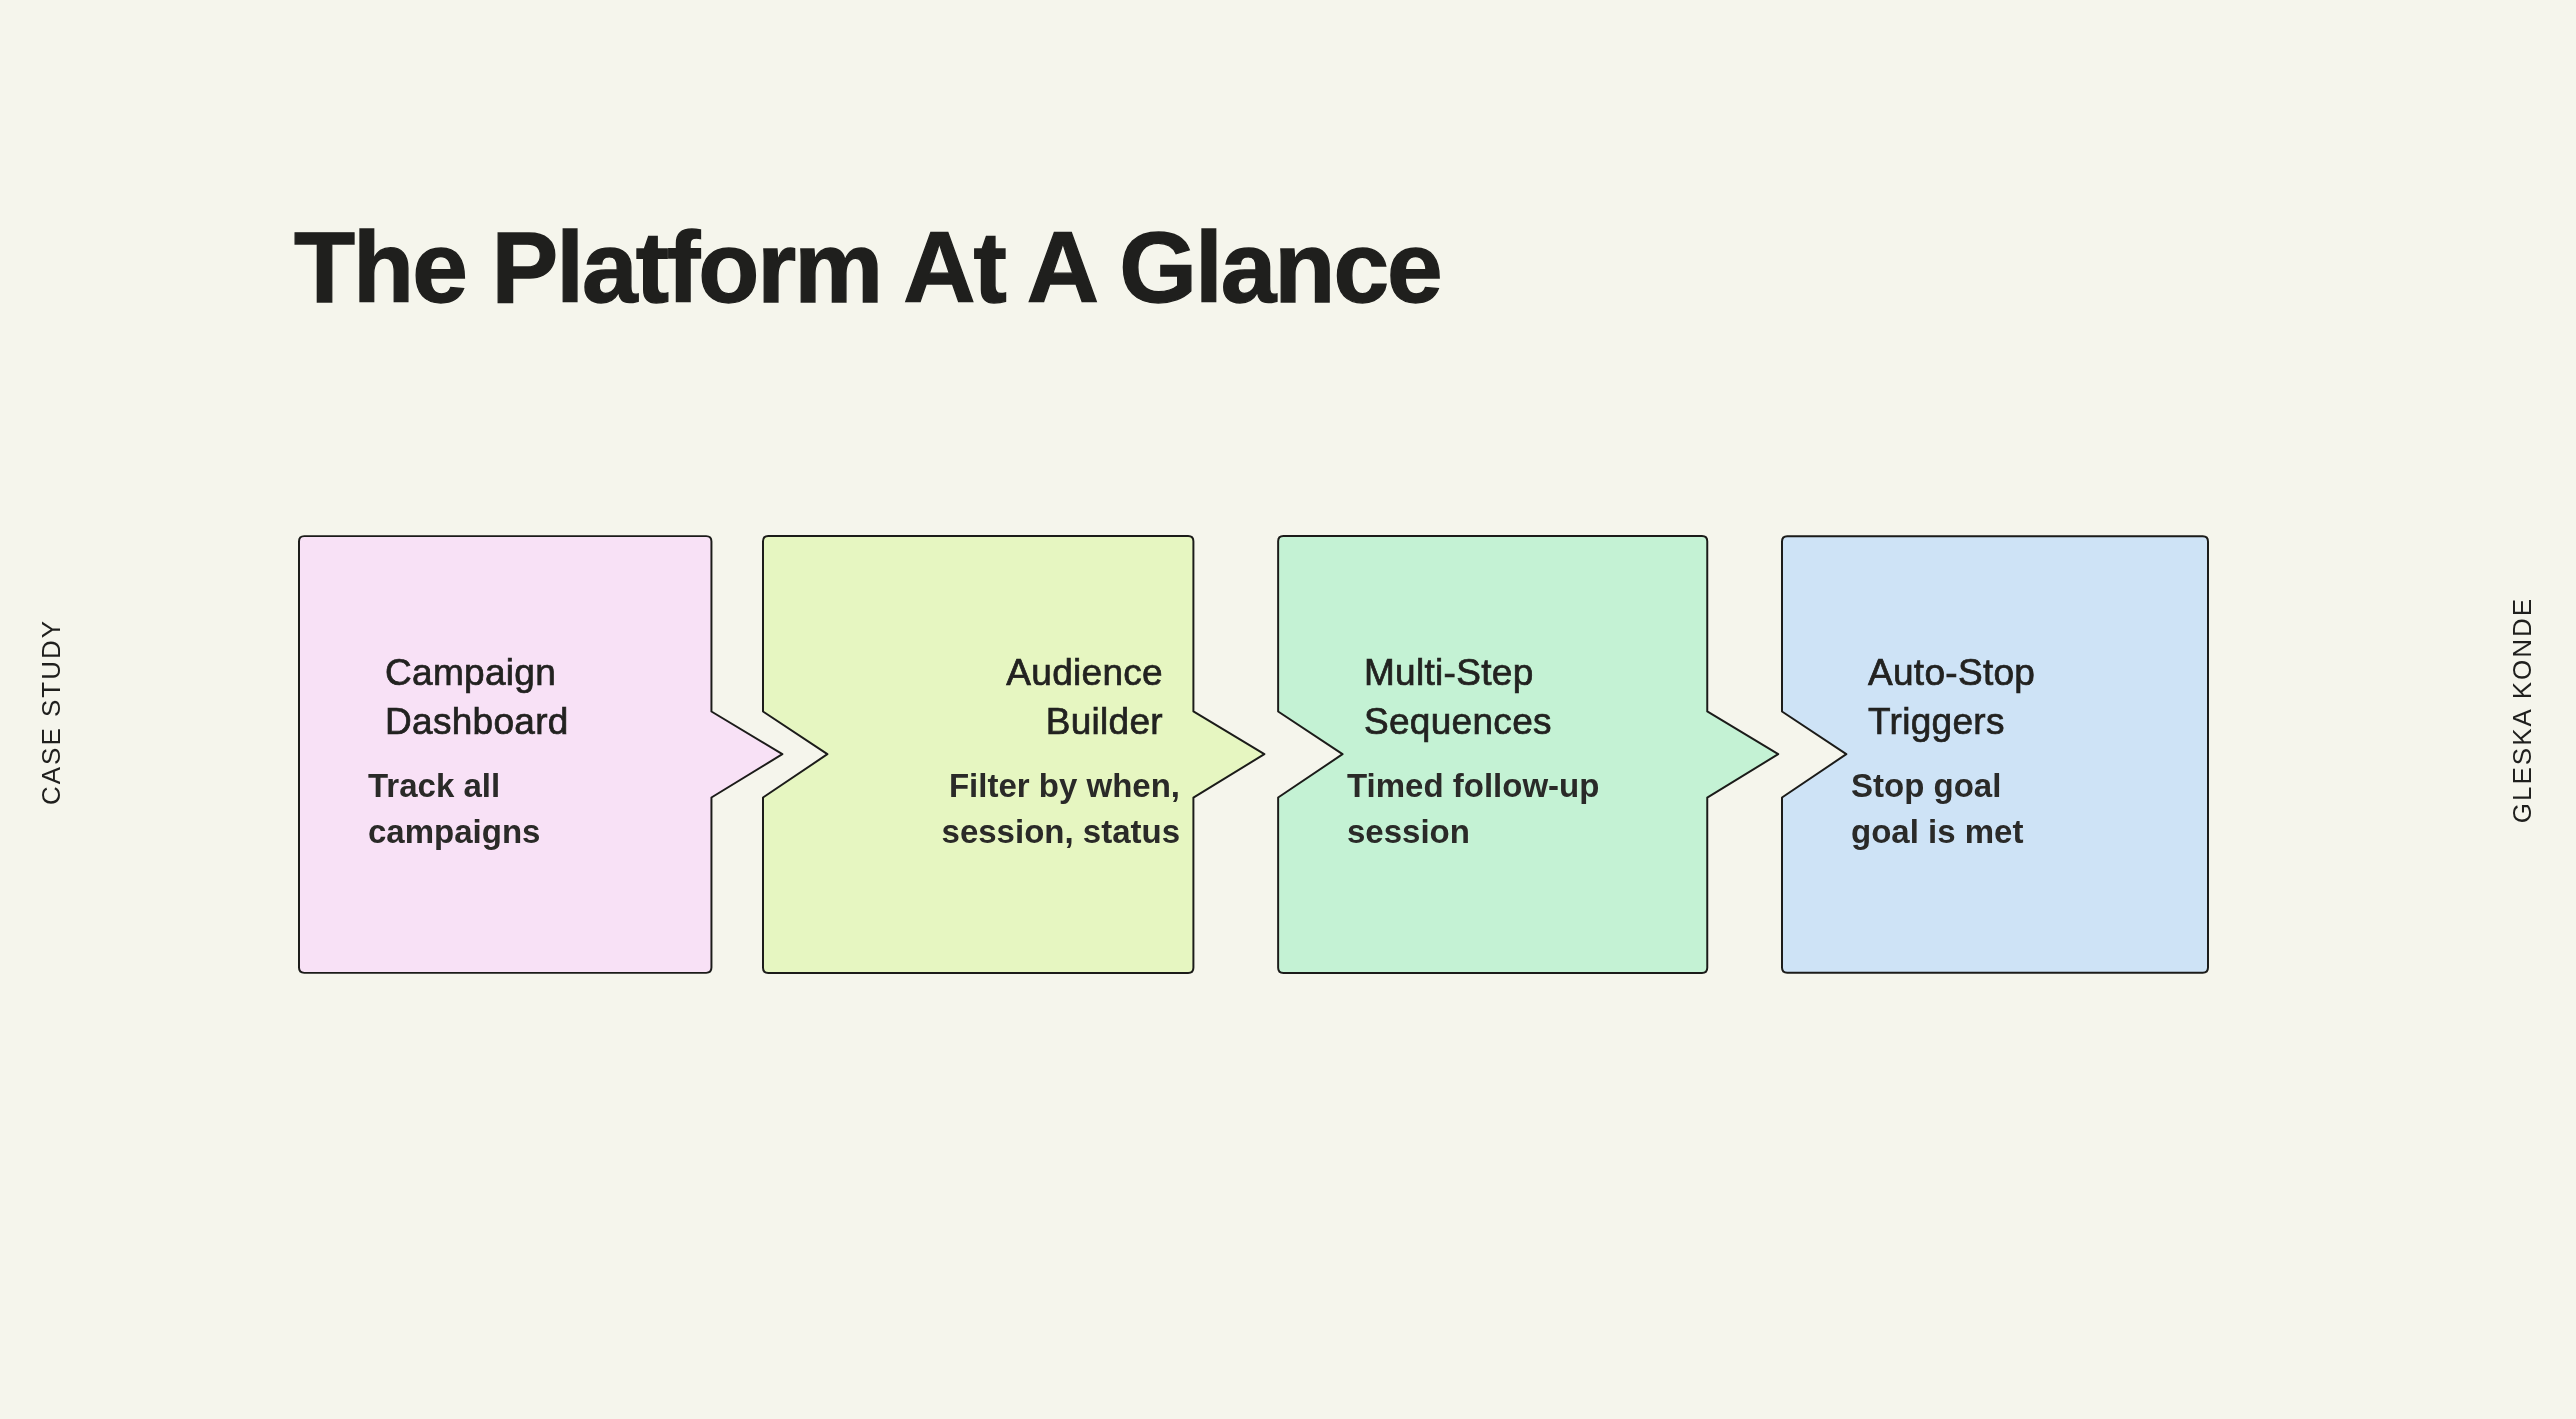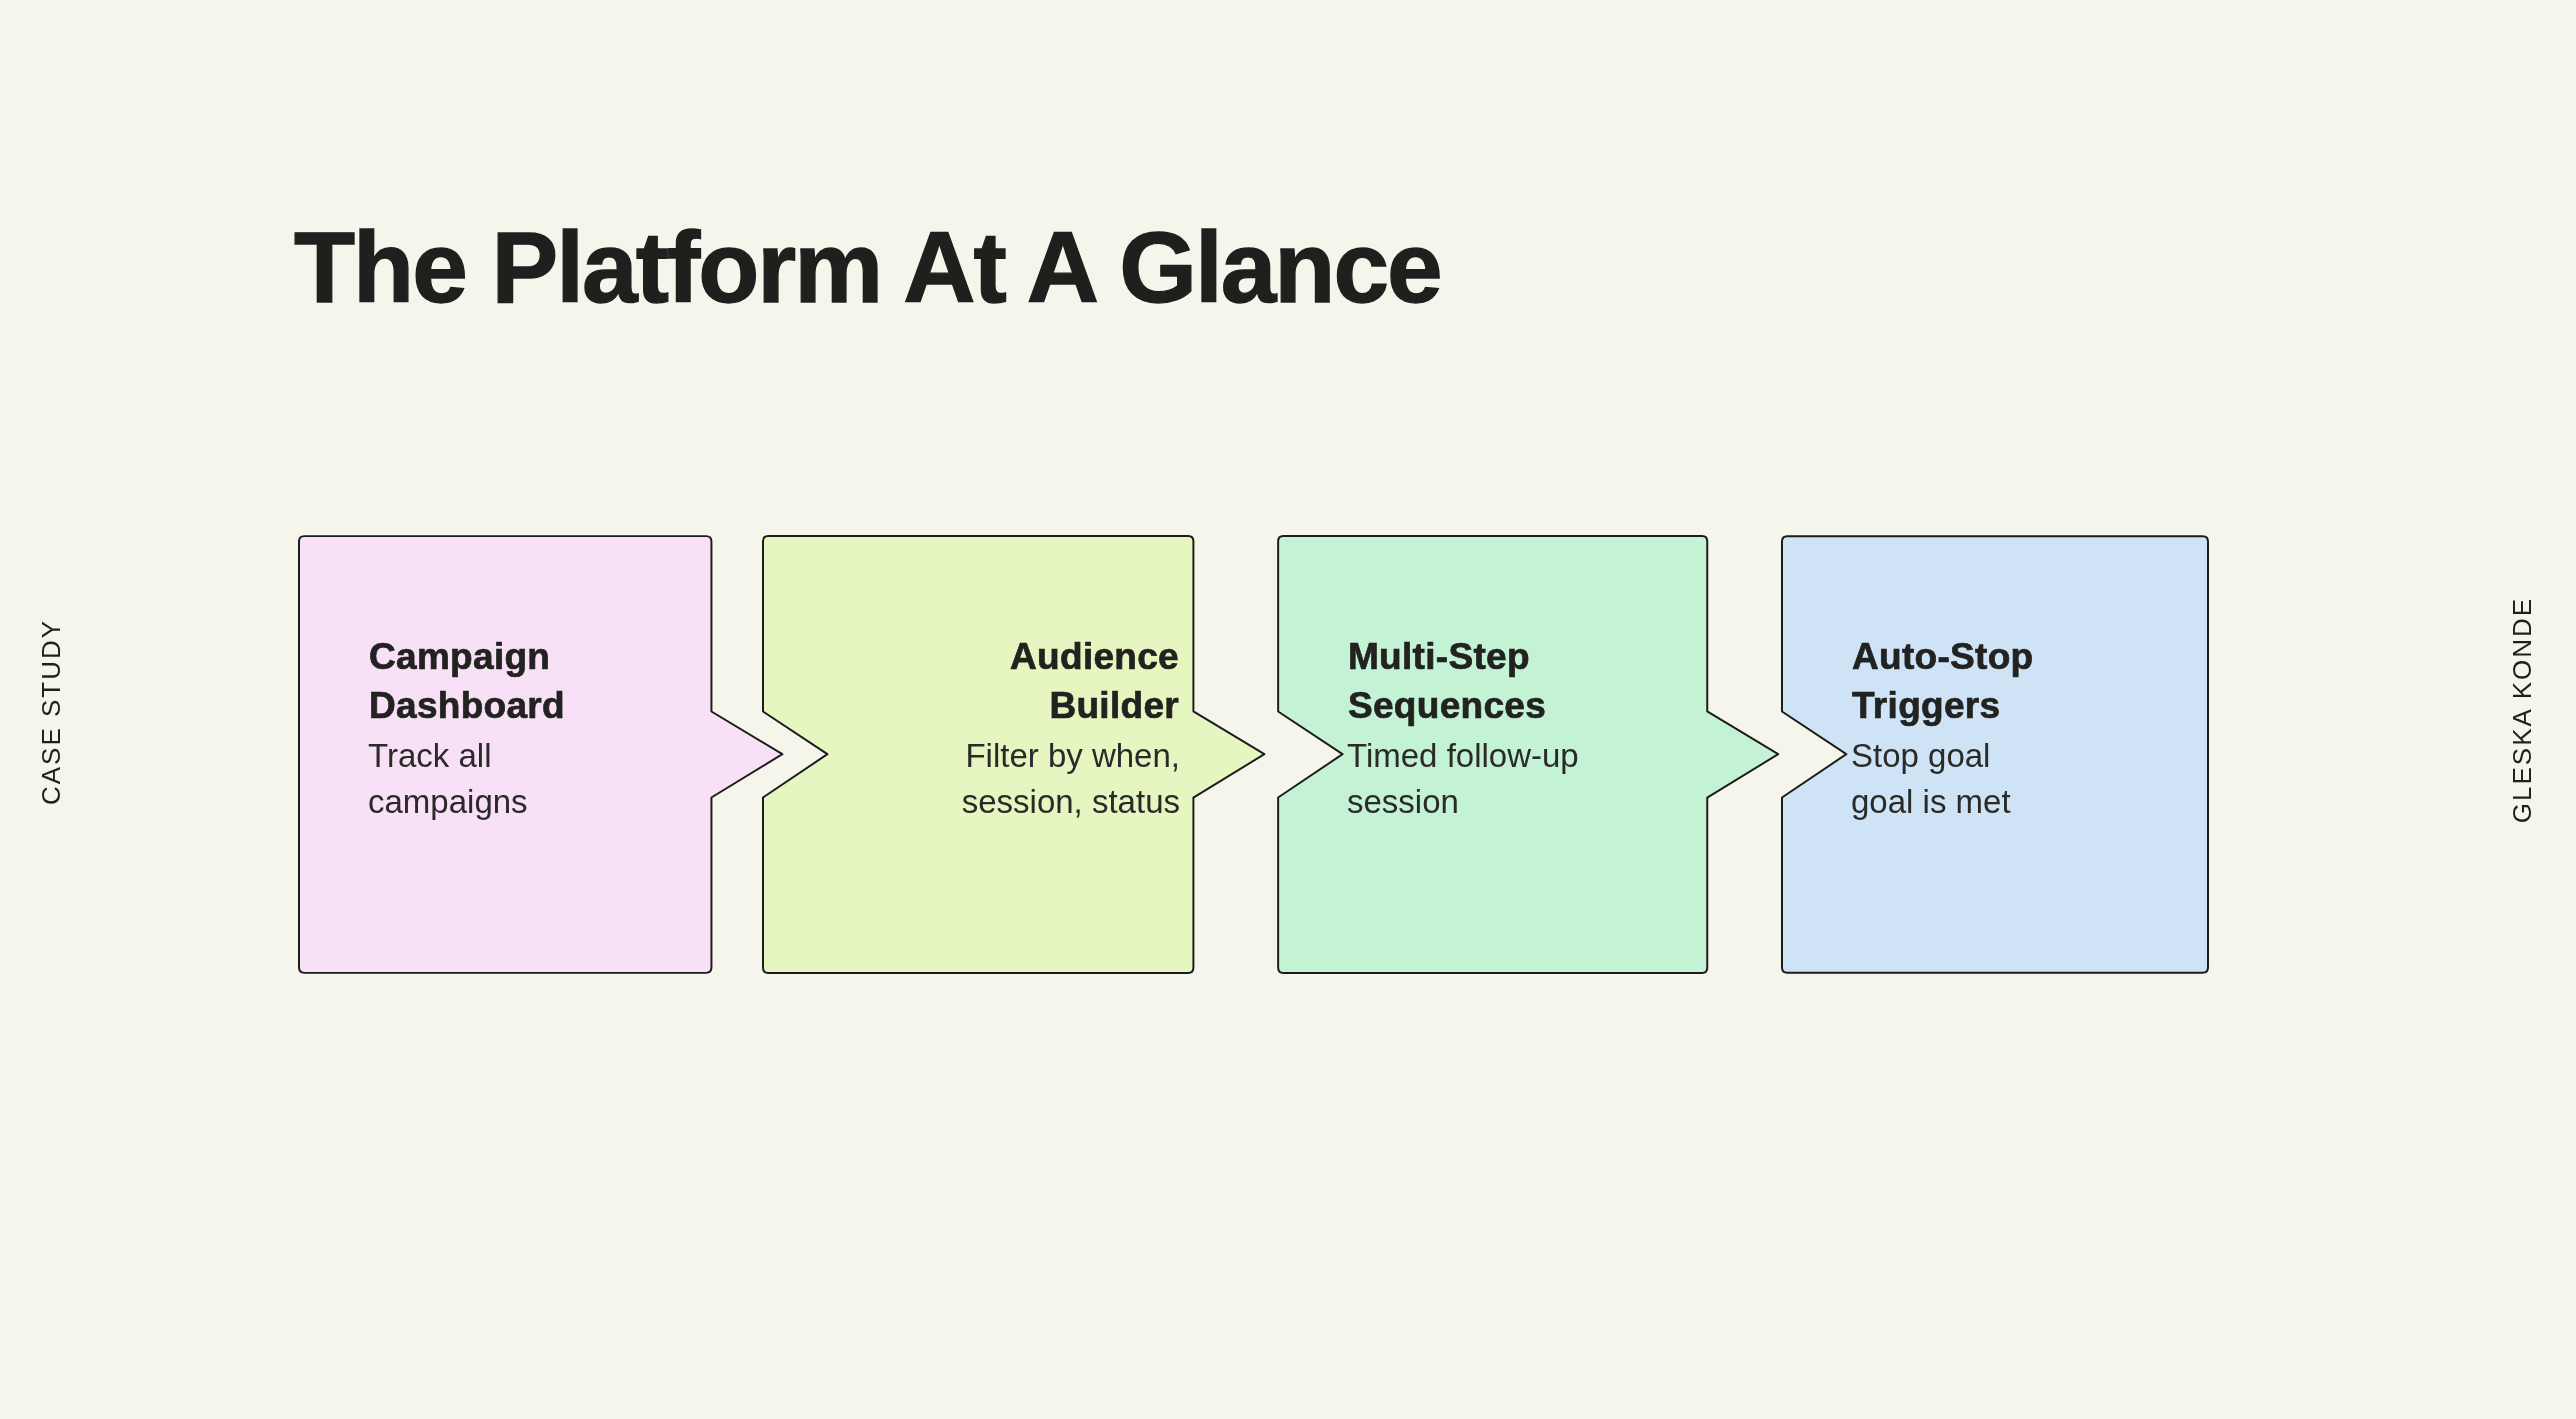--- a/index.html
+++ b/index.html
@@ -59,34 +59,34 @@
     stroke-width: 3;
     stroke-linejoin: round;
   }
   .step-text {
     position: absolute;
     left: 69px;
     top: 95px;
     right: 13px;
   }
   .step-heading {
-    margin: 1px;
+    margin: 17px;
     font-size: 37px;
     line-height: 49px;
-    font-weight: 700;
+    font-weight: 400;
     letter-spacing: 0.3px;
     color: #222220;
     -webkit-text-stroke: 0.7px #222220;
     white-space: pre-line;
   }
   .step-desc {
     margin: 2.6px 0 0 0;
     font-size: 33px;
     line-height: 46px;
-    font-weight: 400;
+    font-weight: 700;
     color: #2A2A28;
     white-space: pre-line;
   }
 
   #step-1 { left: 299px;  width: 413px; }
   #step-2 { left: 763px; width: 430px; text-align: right; }
   #step-3 { left: 1278px; width: 429px; }
   #step-4 { left: 1782px; width: 426px; }
 </style>
 </head>

